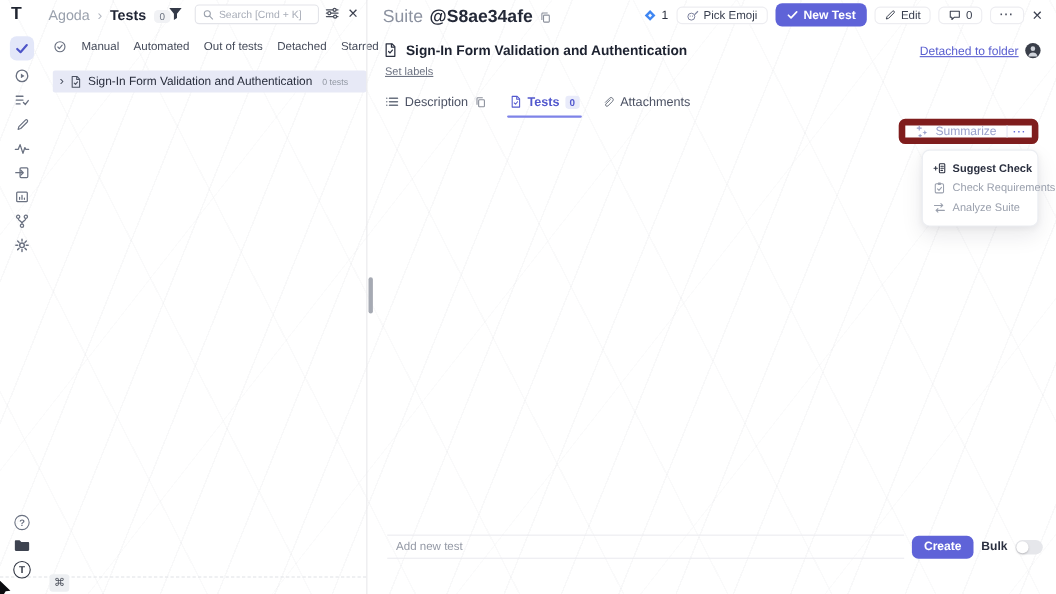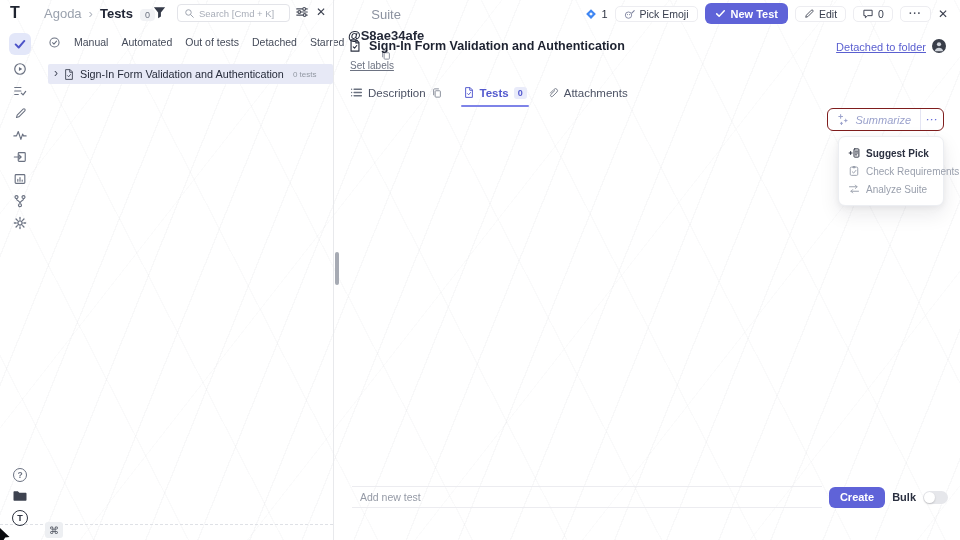--- a/index.html
+++ b/index.html
@@ -56,21 +56,21 @@
     display:flex; align-items:center; padding:0 6px; gap:5px; z-index:1; cursor:pointer;
   }
   .row-chevron { font-size:12px; color:#4a5060; line-height:1; margin-top:-2px; }
   .row-title { font-size:10.8px; color:#272c3b; white-space:nowrap; }
   .row-meta { font-size:8px; color:#9298a3; margin-left:4px; white-space:nowrap; }
   .left-dotted { position:absolute; left:0; top:524px; width:333px; border-top:1px dashed #dfe1e6; z-index:1; }
   
   .vdivider { position:absolute; left:333px; top:0; width:1px; height:540px; background:#e8e9ec; z-index:1; }
   .drag-handle { position:absolute; left:335px; top:252px; width:4px; height:33px; background:#a6aab3; border-radius:2px; z-index:2; cursor:col-resize; }
   
-  .suite-id-row { position:absolute; left:348px; top:7px; display:flex; align-items:center; gap:6px; font-size:13px; z-index:1;flex-direction:column; }
+  .suite-id-row { position:absolute; left:348px; top:7px; display:flex; align-items:center; gap:6px; font-size:16px; z-index:1; }
   .suite-label { color:#8c92a0; }
   .suite-id { color:#242938; font-weight:700; }
   .header-actions { position:absolute; right:12px; top:3px; height:21px; display:flex; align-items:center; gap:7px; z-index:1; }
   .jira-chip { display:flex; align-items:center; gap:4px; font-size:11px; color:#2c3140; }
   .btn-light {
     height:16px; padding:0 8px; border:1px solid #ededf1; border-radius:5px; background:#fff;
     display:flex; align-items:center; gap:4px; font-size:10.5px; color:#3a4050; cursor:pointer;
     font-family:"Liberation Sans",sans-serif;
   }
   .btn-primary {
@@ -84,22 +84,22 @@
   .detail-title { font-size:12.5px; font-weight:700; color:#1d2230; }
   .convert-link { position:absolute; right:34px; top:41px; font-size:11px; color:#5a5fd0; text-decoration:underline; z-index:1; cursor:pointer; }
   .assignee { position:absolute; right:14px; top:39px; width:14px; height:14px; border-radius:50%; background:#393e49; overflow:hidden; z-index:1; cursor:pointer; }
   .set-labels { position:absolute; left:350px; top:60px; font-size:10px; color:#6d7382; text-decoration:underline; z-index:1; cursor:pointer; }
   .detail-tabs { position:absolute; left:350px; top:86px; display:flex; gap:20px; align-items:flex-start; font-size:11.5px; z-index:1; }
   .dtab { display:flex; align-items:center; gap:5px; color:#4c5264; padding-bottom:8px; position:relative; cursor:pointer; }
   .dtab.active { color:#5359ce; font-weight:700; }
   .dtab.active::after { content:""; position:absolute; left:-2px; right:-2px; bottom:0; height:2px; background:#7e83e8; border-radius:2px; }
   .tab-badge { padding:1px 4px; background:#e9ebfa; border-radius:3px; font-size:9px; color:#5359ce; font-weight:700; }
   
-  .summarize { position:absolute; right:16px; top:108px; height:23px; border:1px solid #7f1d1d; border-radius:6px;
-    display:flex; align-items:stretch; background:#fff; z-index:3;font-style:italic; }
+  .summarize { position:absolute; right:16px; top:108px; height:23px; border:6px solid #7f1d1d; border-radius:6px;
+    display:flex; align-items:stretch; background:#fff; z-index:3; }
   .summarize-main { display:flex; align-items:center; gap:5px; padding:0 9px; color:#9ba2cc; font-size:11px; cursor:pointer; }
   .summarize-sep { width:1px; background:#e4e5f3; }
   .summarize-more { width:22px; display:flex; align-items:center; justify-content:center; color:#666cd8; font-size:9px; letter-spacing:1px; font-weight:700; cursor:pointer; }
   .ai-menu { position:absolute; right:16px; top:136px; width:106px; background:#fff; border:1px solid #eceef2; border-radius:7px;
     box-shadow:0 8px 20px rgba(20,24,40,.09), 0 2px 6px rgba(20,24,40,.05); padding:7px 0; z-index:3; }
   .menu-item { display:flex; align-items:center; gap:6px; padding:3px 9px; font-size:10px; color:#9aa0ad; cursor:pointer; white-space:nowrap; }
   .menu-item.enabled { color:#2b3040; font-weight:700; }
   
   .footer-row { position:absolute; left:352px; right:12px; top:486px; height:22px; display:flex; align-items:center; gap:7px; z-index:1; }
   .add-test-wrap { flex:1; height:22px; border-top:1px solid #ececf0; border-bottom:1px solid #ececf0; display:flex; align-items:center; padding:0 8px; }
@@ -423,21 +423,21 @@
 
 <div class="ai-menu">
   <div class="menu-item enabled">
     <span>
       <svg width="12" height="12" viewBox="0 0 16 16" fill="none" stroke="#2b3040" stroke-width="1.3" stroke-linecap="round">
           <path d="M1.5 8h4M3.5 6v4"></path>
           <rect x="8" y="2.5" width="6.5" height="11" rx="1"></rect>
           <path d="M9.8 5.5h3M9.8 8h3M9.8 10.5h2"></path>
         </svg>
     </span>
-    <span>Suggest Pick</span>
+    <span>Suggest Check</span>
   </div>
   <div class="menu-item">
     <span>
       <svg width="12" height="12" viewBox="0 0 16 16" fill="none" stroke="#9aa0ad" stroke-width="1.3">
           <rect x="3" y="2.8" width="10" height="11" rx="1.5"></rect>
           <rect x="6" y="1.2" width="4" height="3" rx="1" fill="#9aa0ad" stroke="none"></rect>
           <path d="M5.7 9l1.8 1.8 3-3.6" stroke-linecap="round" stroke-linejoin="round"></path>
         </svg>
     </span>
     <span>Check Requirements</span>

